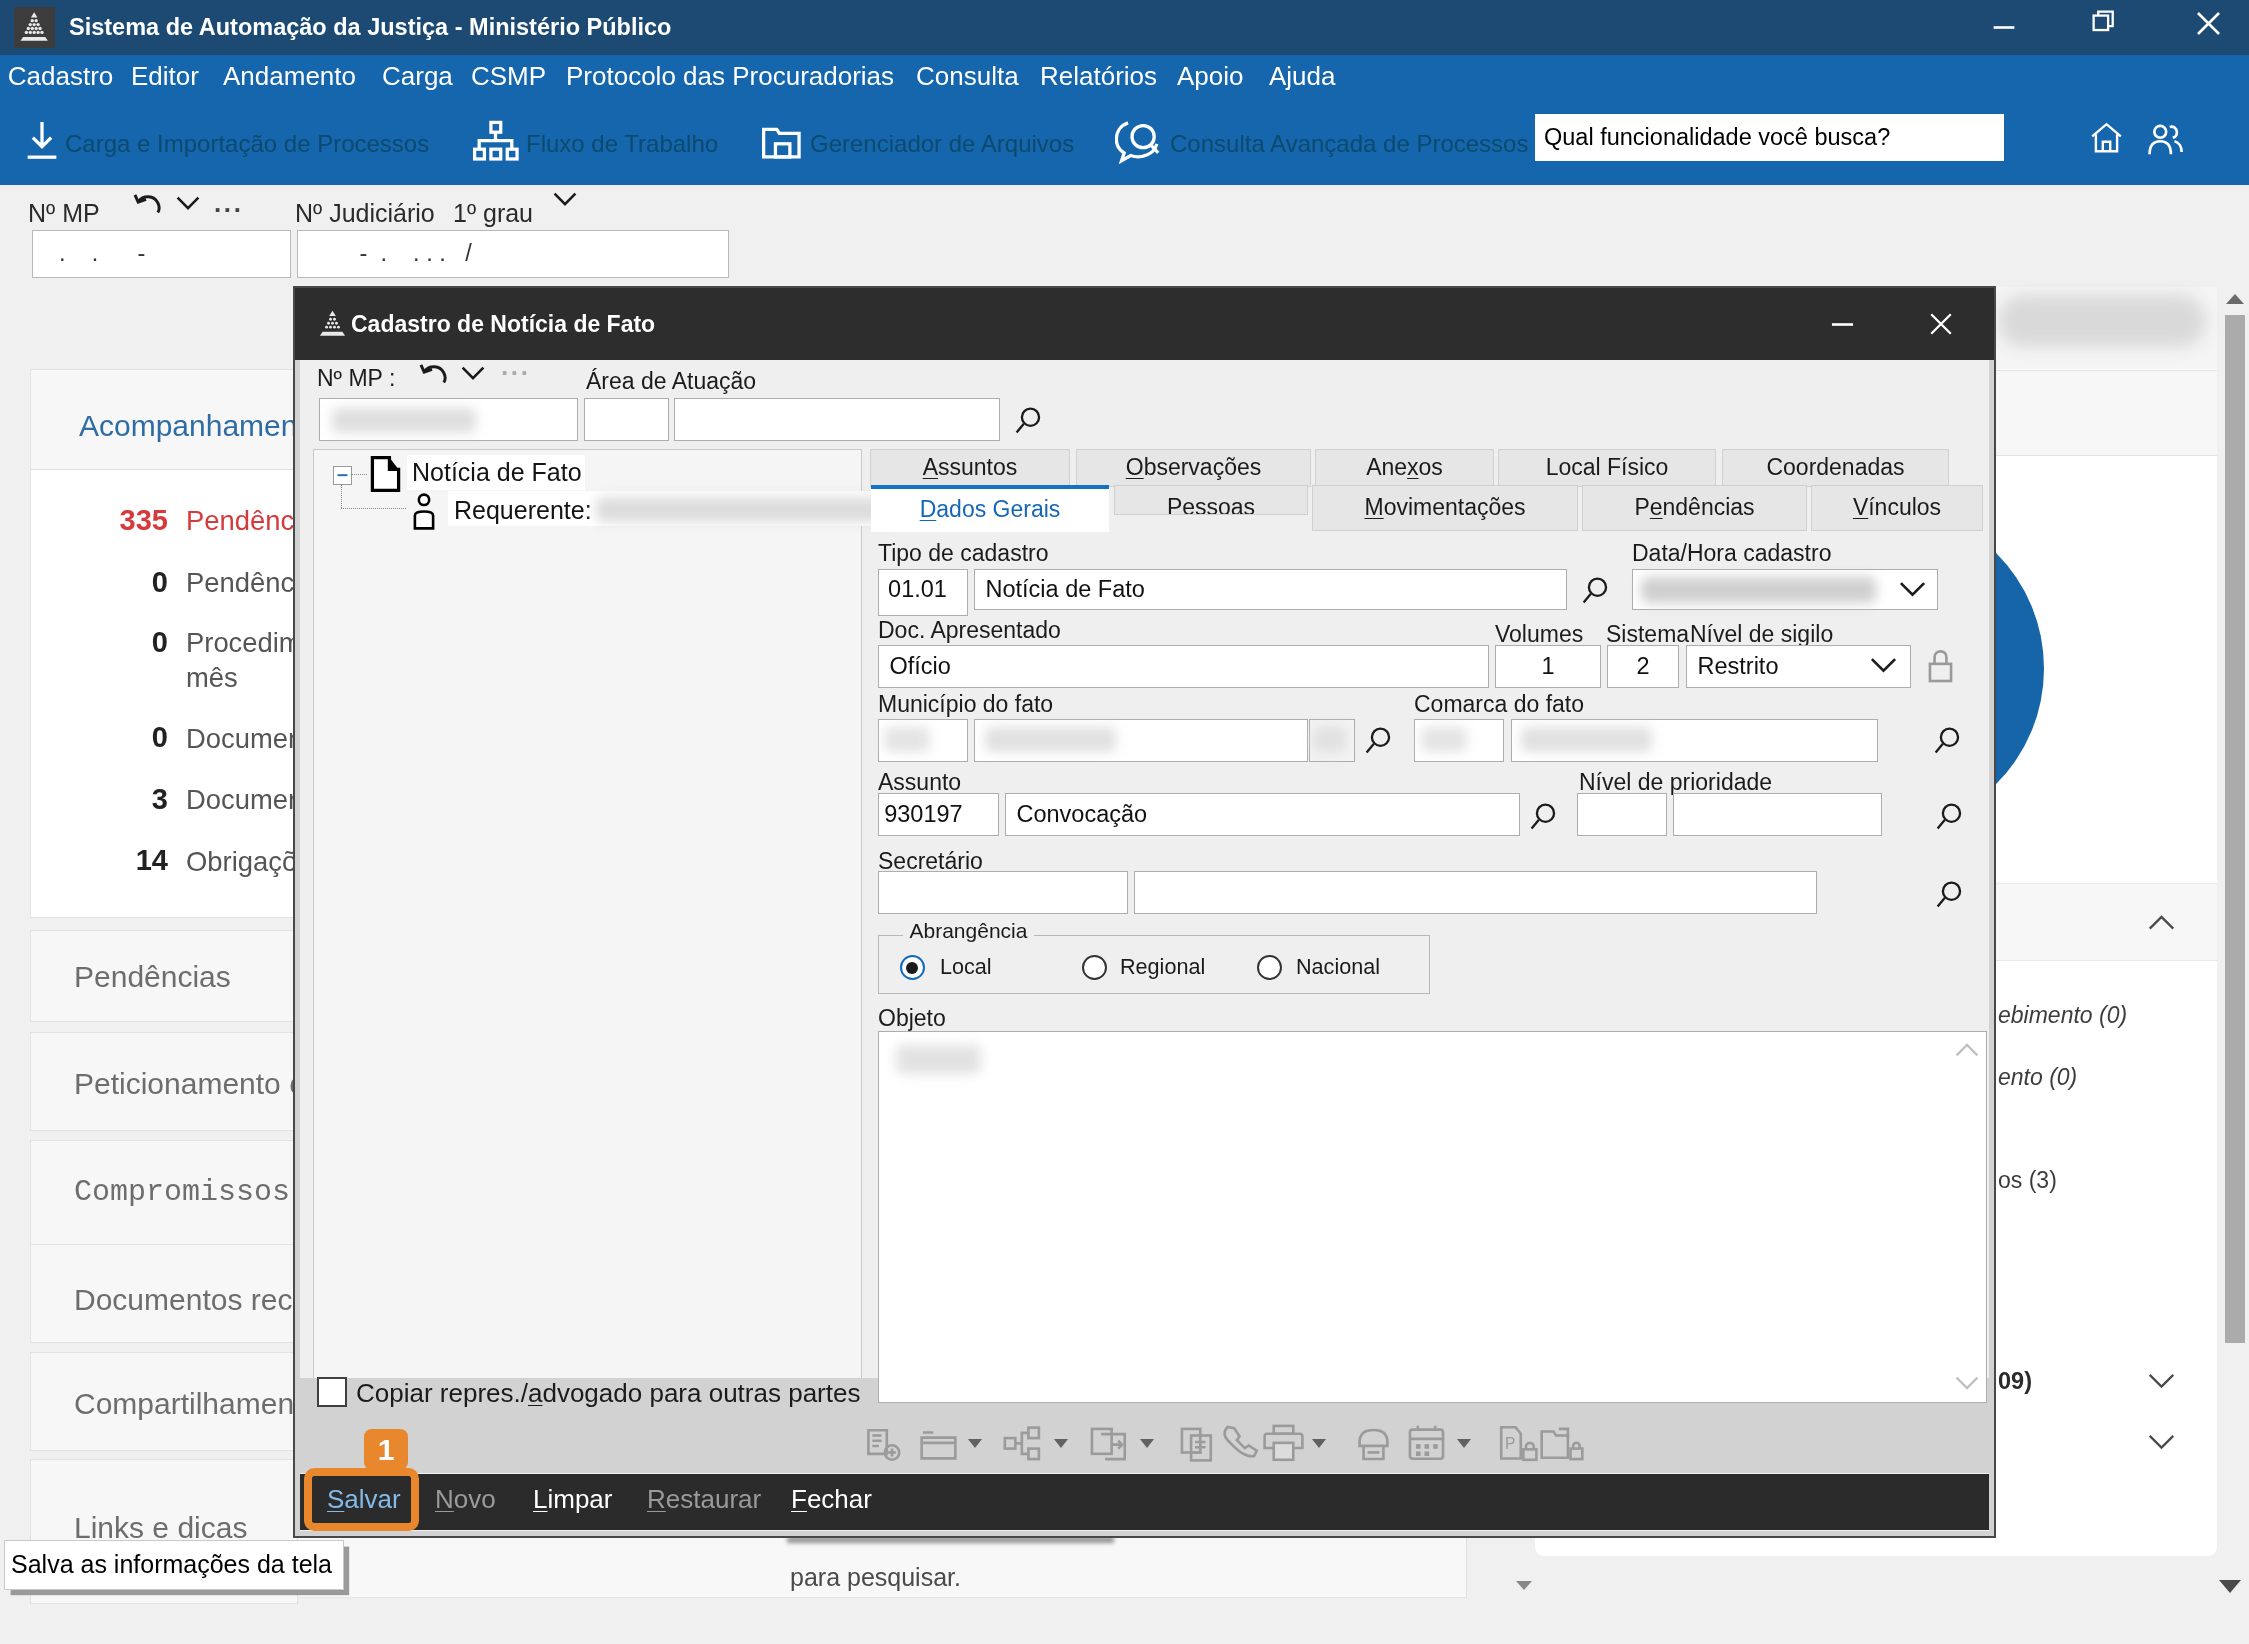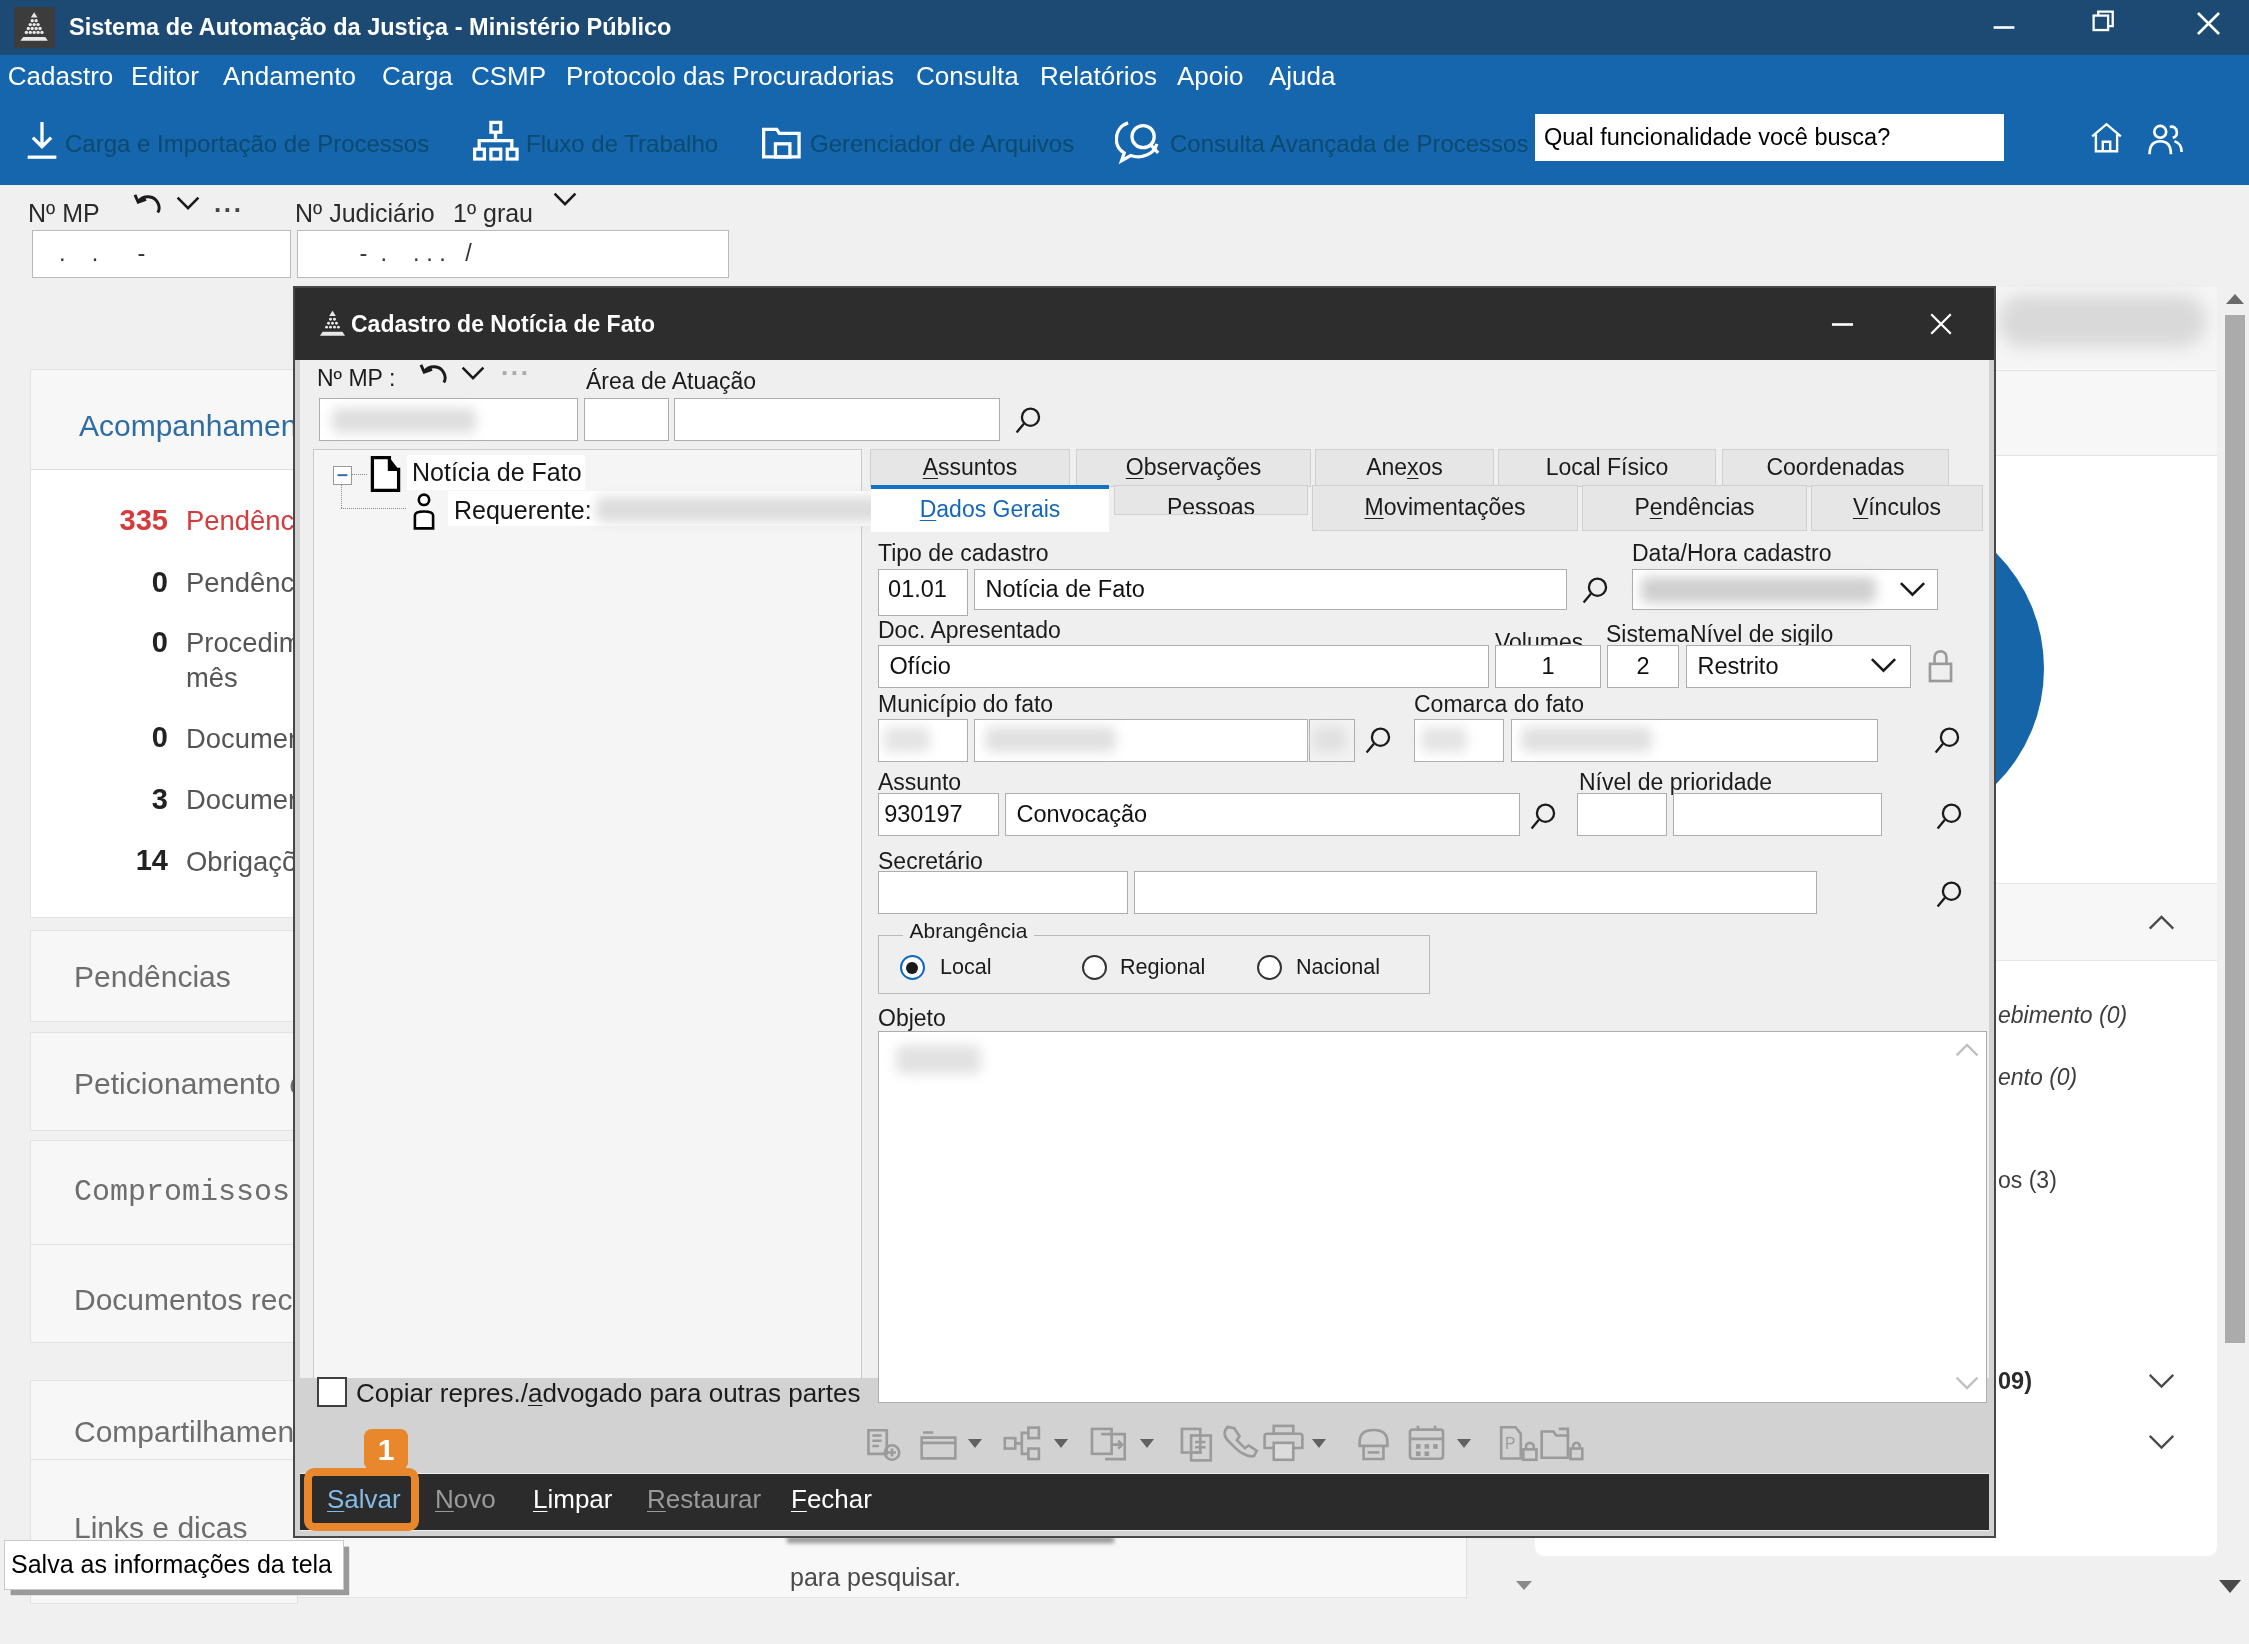--- a/index.html
+++ b/index.html
@@ -170,21 +170,21 @@
 </div>
 <div class="card" style="left:30px;top:1032px;width:268px;height:99px;">
   <div class="cardtitle" style="top:34px;">Peticionamento e</div>
 </div>
 <div class="card" style="left:30px;top:1140px;width:268px;height:113px;font-family:Liberation Mono, monospace;">
   <div class="cardtitle" style="top:34px;">Compromissos e</div>
 </div>
 <div class="card" style="left:30px;top:1244px;width:268px;height:99px;">
   <div class="cardtitle" style="top:38px;">Documentos rec</div>
 </div>
-<div class="card" style="left:30px;top:1352px;width:268px;height:99px;margin-top:28px;">
+<div class="card" style="left:30px;top:1352px;width:268px;height:99px;">
   <div class="cardtitle" style="top:34px;">Compartilhamen</div>
 </div>
 <div class="card" style="left:30px;top:1459px;width:268px;height:145px;">
   <div class="cardtitle" style="top:51px;">Links e dicas</div>
 </div>
 
 <div class="ab" style="left:298px;top:287px;width:1169px;height:1310px;background:#f8f8f8;z-index:1;"></div>
 <div class="ab" style="left:787px;top:1537px;width:327px;height:5.9px;background:#777;filter:blur(2px);z-index:2;opacity:.8;"></div>
 <div class="ab nw" style="left:790px;top:1563px;font-size:25px;color:#4a4a4a;z-index:2;">para pesquisar.</div>
 <div class="ab" style="left:1516px;top:1581px;width:0;height:0;border-left:8.5px solid transparent;border-right:8.5px solid transparent;border-top:9.8px solid #888;z-index:2;"></div>
@@ -306,21 +306,21 @@
   <circle cx="28" cy="20" r="13" fill="none" stroke="#1b1b1b" stroke-width="3.5"></circle>
   <line x1="18" y1="30" x2="7" y2="43" stroke="#1b1b1b" stroke-width="3.5"></line>
  </svg>
  <div class="fld" style="left:1337px;top:281px;width:306px;height:41px;"></div>
  <div class="blur1" style="left:1346px;top:289px;width:235px;height:26px;background:#cfcfcf;"></div>
  <svg class="in" style="left:1602px;top:291px;" width="31" height="21" viewBox="0 0 48 32">
       <path d="M6 6 L24 24 L42 6" fill="none" stroke="#1b1b1b" stroke-width="4"></path>
     </svg>
 
  <div class="lbl" style="left:583px;top:329px;">Doc. Apresentado</div>
- <div class="lbl" style="left:1200px;top:333px;margin-top:8px;">Volumes</div>
+ <div class="lbl" style="left:1200px;top:333px;">Volumes</div>
  <div class="lbl" style="left:1311px;top:333px;">Sistema</div>
  <div class="lbl" style="left:1395px;top:333px;">Nível de sigilo</div>
  <div class="fld" style="left:583px;top:357px;width:611px;height:43px;line-height:41px;padding-left:10.5px;">Ofício</div>
  <div class="fld" style="left:1200px;top:357px;width:106px;height:43px;line-height:41px;text-align:center;">1</div>
  <div class="fld" style="left:1312px;top:357px;width:72px;height:43px;line-height:41px;text-align:center;">2</div>
  <div class="fld" style="left:1391px;top:357px;width:225px;height:43px;line-height:41px;padding-left:10.5px;">Restrito</div>
  <svg class="in" style="left:1573px;top:367px;" width="31" height="21" viewBox="0 0 48 32">
       <path d="M6 6 L24 24 L42 6" fill="none" stroke="#1b1b1b" stroke-width="4"></path>
     </svg>
  <svg class="in" style="left:1631px;top:360px;" width="29" height="37" viewBox="0 0 44 56">

